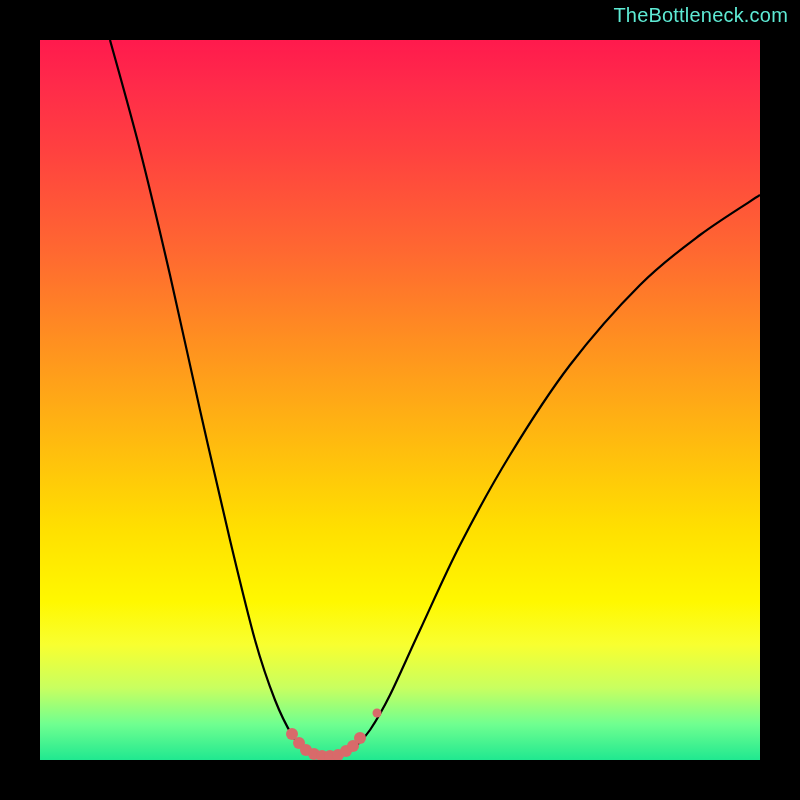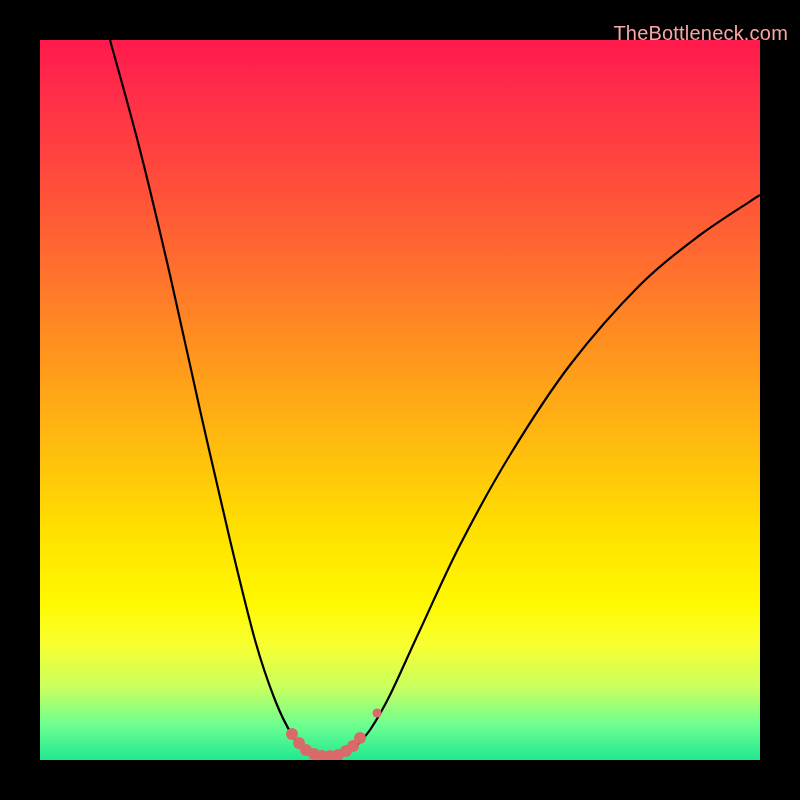--- a/index.html
+++ b/index.html
@@ -45,23 +45,23 @@
       #ffe000 68%,
       #fff800 78%,
       #f8ff30 84%,
       #c8ff60 90%,
       #70ff90 95%,
       #20e890 100%
     );
   }
   .watermark {
     position: absolute;
-    top: 22px;
+    top: 4px;
     right: 12px;
-    color: #fca5a5;
+    color: #5eead4;
     font-size: 20px;
     letter-spacing: 0.2px;
     font-weight: 400;
   }
   svg.curve {
     position: absolute;
     left: 0;
     top: 0;
     width: 100%;
     height: 100%;

